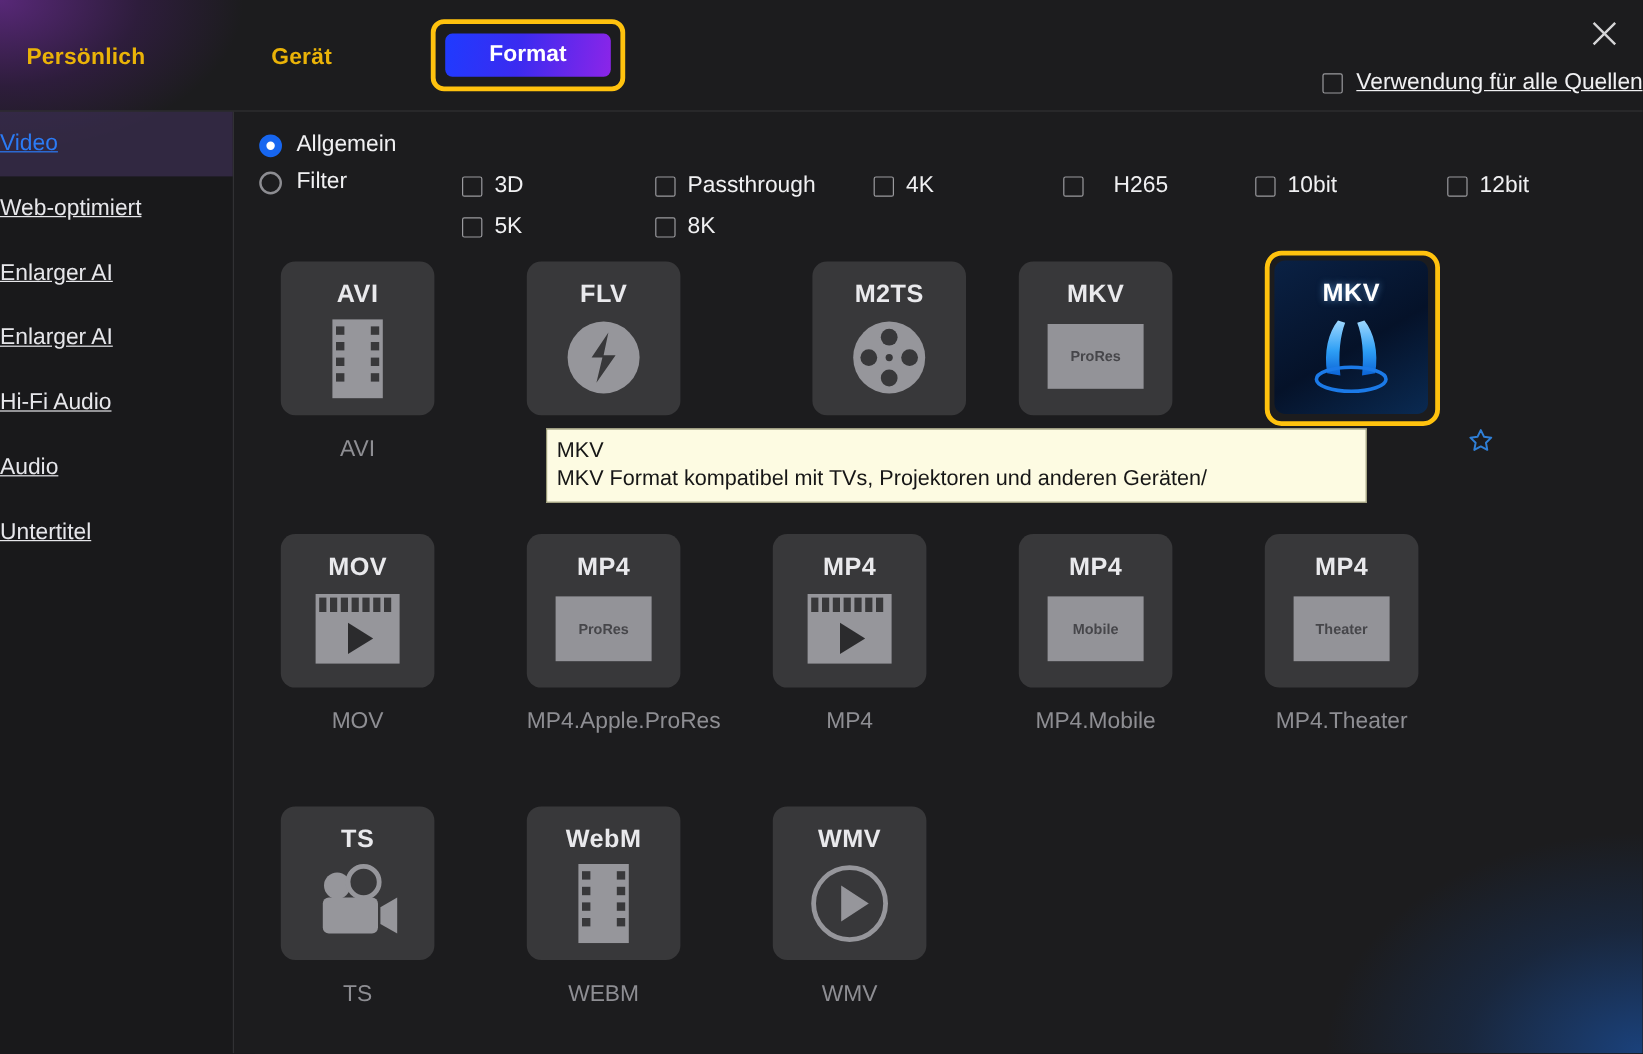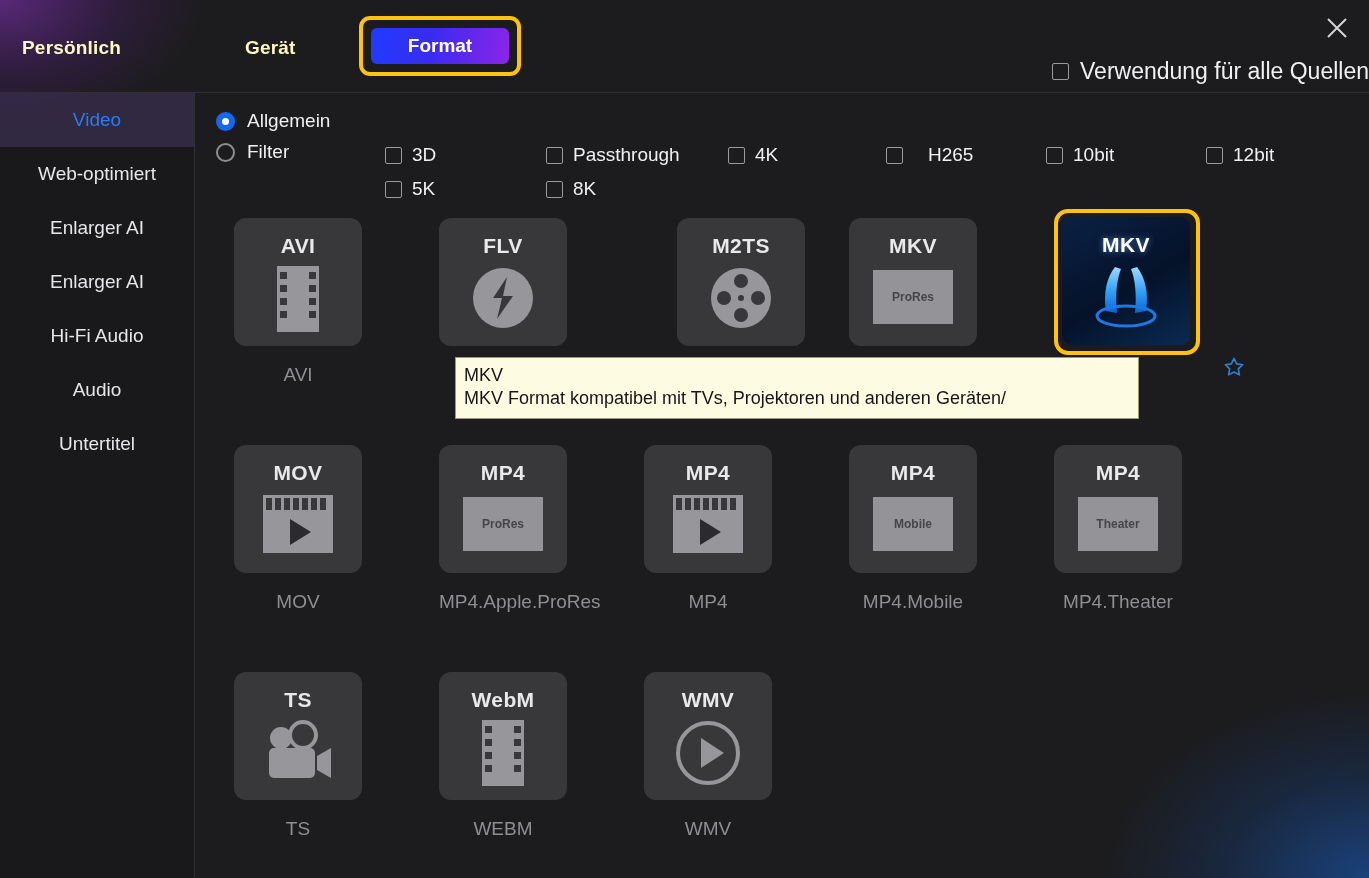--- a/index.html
+++ b/index.html
@@ -34,28 +34,28 @@
     position: absolute; left: 0; top: 0;
     width: 1369px; height: 93px;
     z-index: 5;
   }
   .header-rule {
     position: absolute; left: 0; top: 92px; width: 1369px; height: 1px;
     background: #313134;
   }
   .tab {
     position: absolute;
-    color: #fef9c3;
+    color: #eab308;
     font-size: 19px;
     font-weight: bold;
     letter-spacing: .2px;
     white-space: nowrap;
   }
   .tab-personal { left: 22px; top: 37px; }
-  .tab-device   { left: 226px; top: 37px; margin-left: 19px; }
+  .tab-device   { left: 226px; top: 37px; }
 
   .tab-format-wrap {
     position: absolute;
     left: 359px; top: 16px;
     width: 162px; height: 60px;
     border: 4px solid #ffc20e;
     border-radius: 11px;
     padding: 8px;
   }
   .tab-format {
@@ -71,22 +71,23 @@
     position: absolute; right: 10px; top: 6px;
     width: 44px; height: 44px;
     display: flex; align-items: center; justify-content: center;
     color: #d4d4d6;
   }
   .close-btn svg { display: block; }
 
   .allsrc {
     position: absolute; right: 0px; top: 58px;
     display: flex; align-items: center; gap: 11px;
-    color: #f0f0f2; font-size: 23px;
+    color: #f0f0f2; font-size: 19px;
     white-space: nowrap;
+    text-decoration: underline;
   }
 
   
   .cbox {
     width: 17px; height: 17px;
     border: 1.6px solid #9a9a9e;
     border-radius: 2px;
     background: transparent;
     flex: 0 0 auto;
     display: inline-block;
@@ -119,24 +120,25 @@
     background: rgba(24,24,26,0.55);
     z-index: 4;
   }
   .sidebar-rule {
     position: absolute; left: 194px; top: 93px; width: 1px; height: 785px;
     background: #313134;
     z-index: 4;
   }
   .side-item {
     height: 54px;
-    display: flex; align-items: center; justify-content: center;
+    display: flex; align-items: center; justify-content: flex-start;
     color: #e6e6ea;
     font-size: 19px;
     white-space: nowrap;
+    text-decoration: underline;
   }
   .side-item.active {
     background: rgba(84,62,120,0.42);
     color: #2b7bf5;
   }
 
   
   .main {
     position: absolute; left: 195px; top: 93px;
     width: 1174px; height: 785px;

